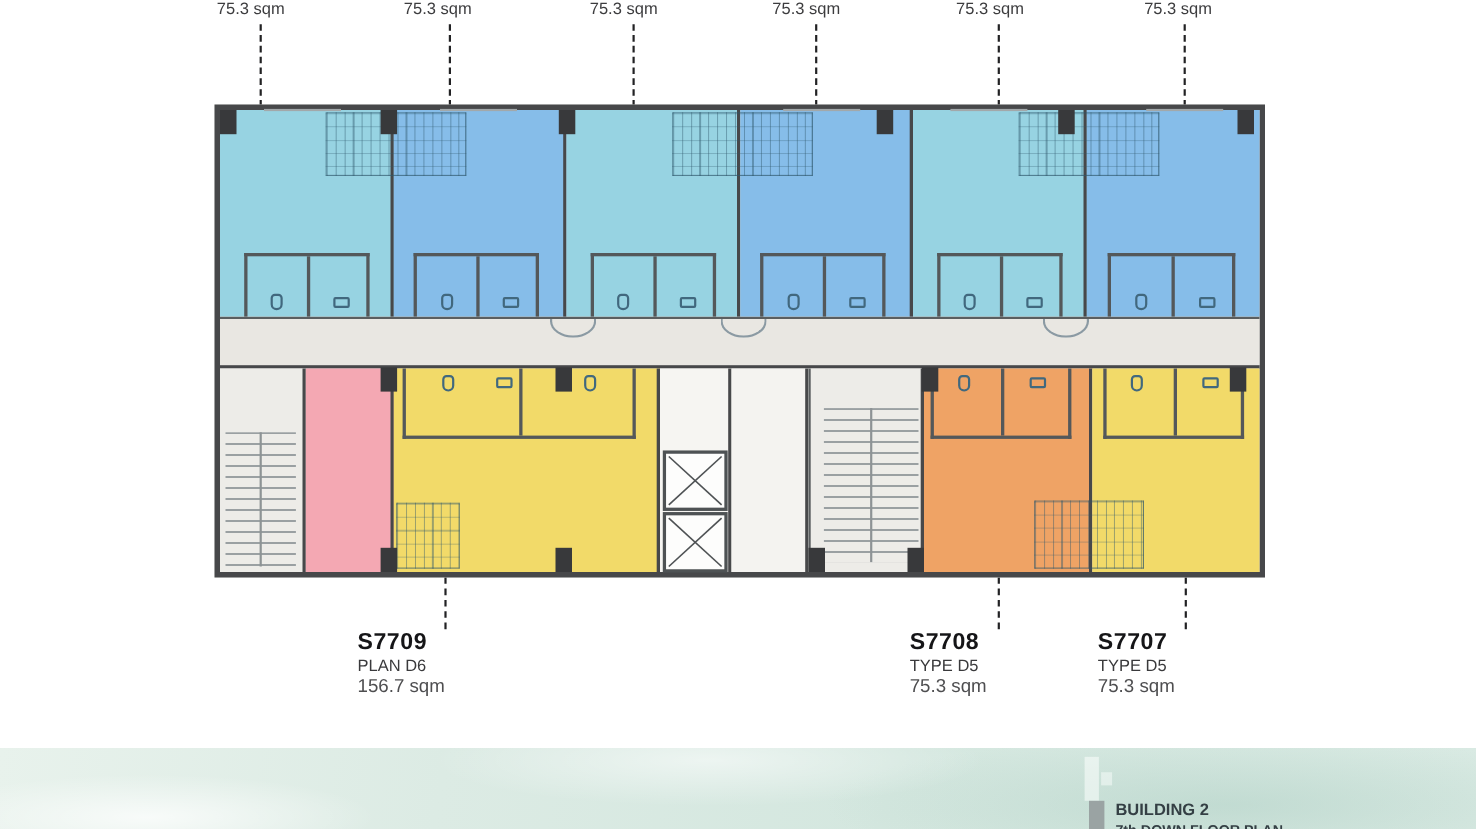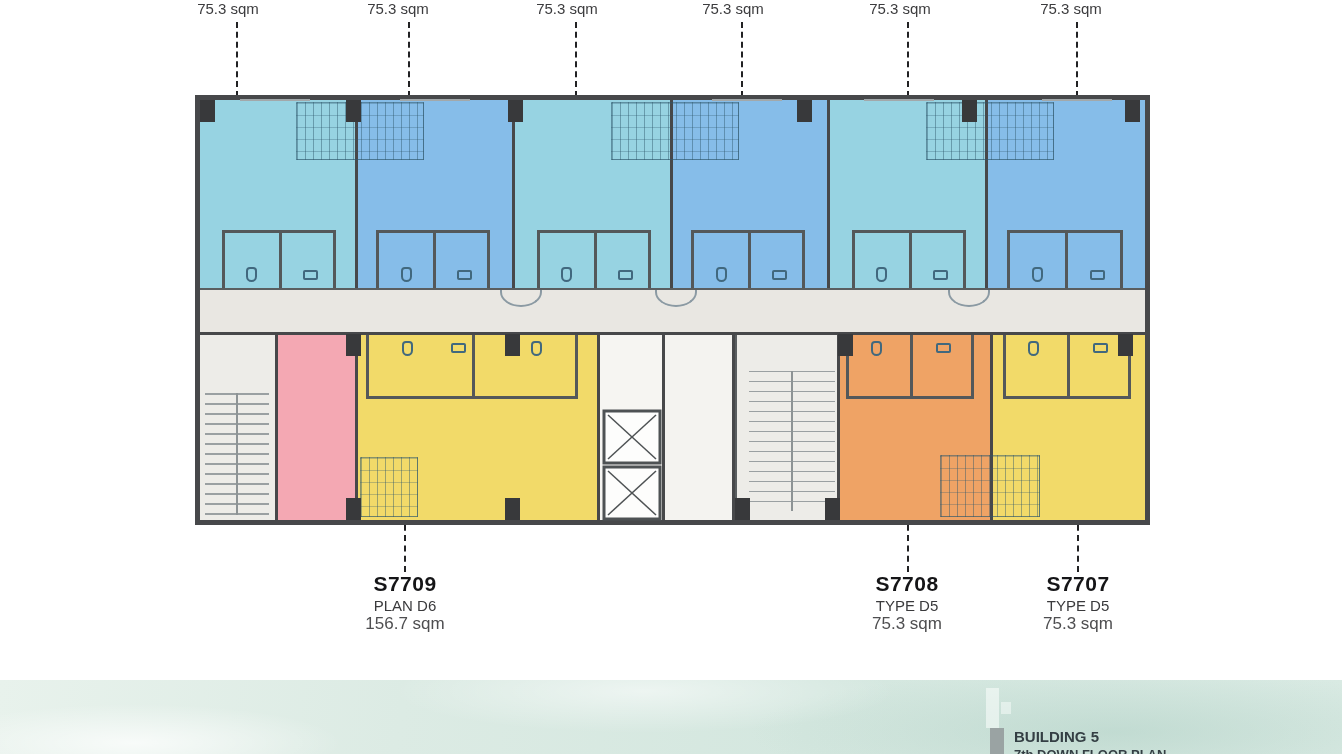--- a/index.html
+++ b/index.html
@@ -48,21 +48,21 @@
   .stair-rail{position:absolute;width:2px;background:#8d9395;}
   .lobbybg{background:#f4f3f0;}
   .col{position:absolute;width:15px;height:22px;background:#38393b;}
   .win{position:absolute;height:2px;background:#a2a8aa;top:-1px;}
 
   
   .leader{position:absolute;width:0;border-left:2px dashed #222224;}
 
   
   .area-label{position:absolute;width:110px;text-align:center;font-size:15px;color:#3c3c3e;}
-  .unit-label{position:absolute;width:160px;text-align:center;}
+  .unit-label{position:absolute;width:160px;text-align:left;}
   .unit-label .code{font-size:21px;font-weight:bold;color:#151517;letter-spacing:.5px;line-height:24px;}
   .unit-label .type{font-size:15px;color:#3a3a3c;line-height:19px;}
   .unit-label .sqm{font-size:17px;color:#4e4e50;line-height:18px;}
 
   
   .footer{position:absolute;left:0;top:680px;width:1342px;height:74px;
     background:
       radial-gradient(ellipse 320px 60px at 10% 85%, rgba(255,255,255,.75), transparent 65%),
       radial-gradient(ellipse 420px 70px at 48% 15%, rgba(255,255,255,.55), transparent 60%),
       radial-gradient(ellipse 520px 90px at 83% 70%, rgba(176,208,197,.55), transparent 70%),
@@ -250,16 +250,16 @@
   </div>
 
   <div class="footer">
     
     
   </div>
 
   <div class="wm-bar"></div>
 
   <div class="bld-bar"></div>
-  <div class="bld-title">BUILDING 5</div>
+  <div class="bld-title">BUILDING 2</div>
   <div class="bld-sub">7th DOWN FLOOR PLAN</div>
 
 </div>
 
 </body></html>

